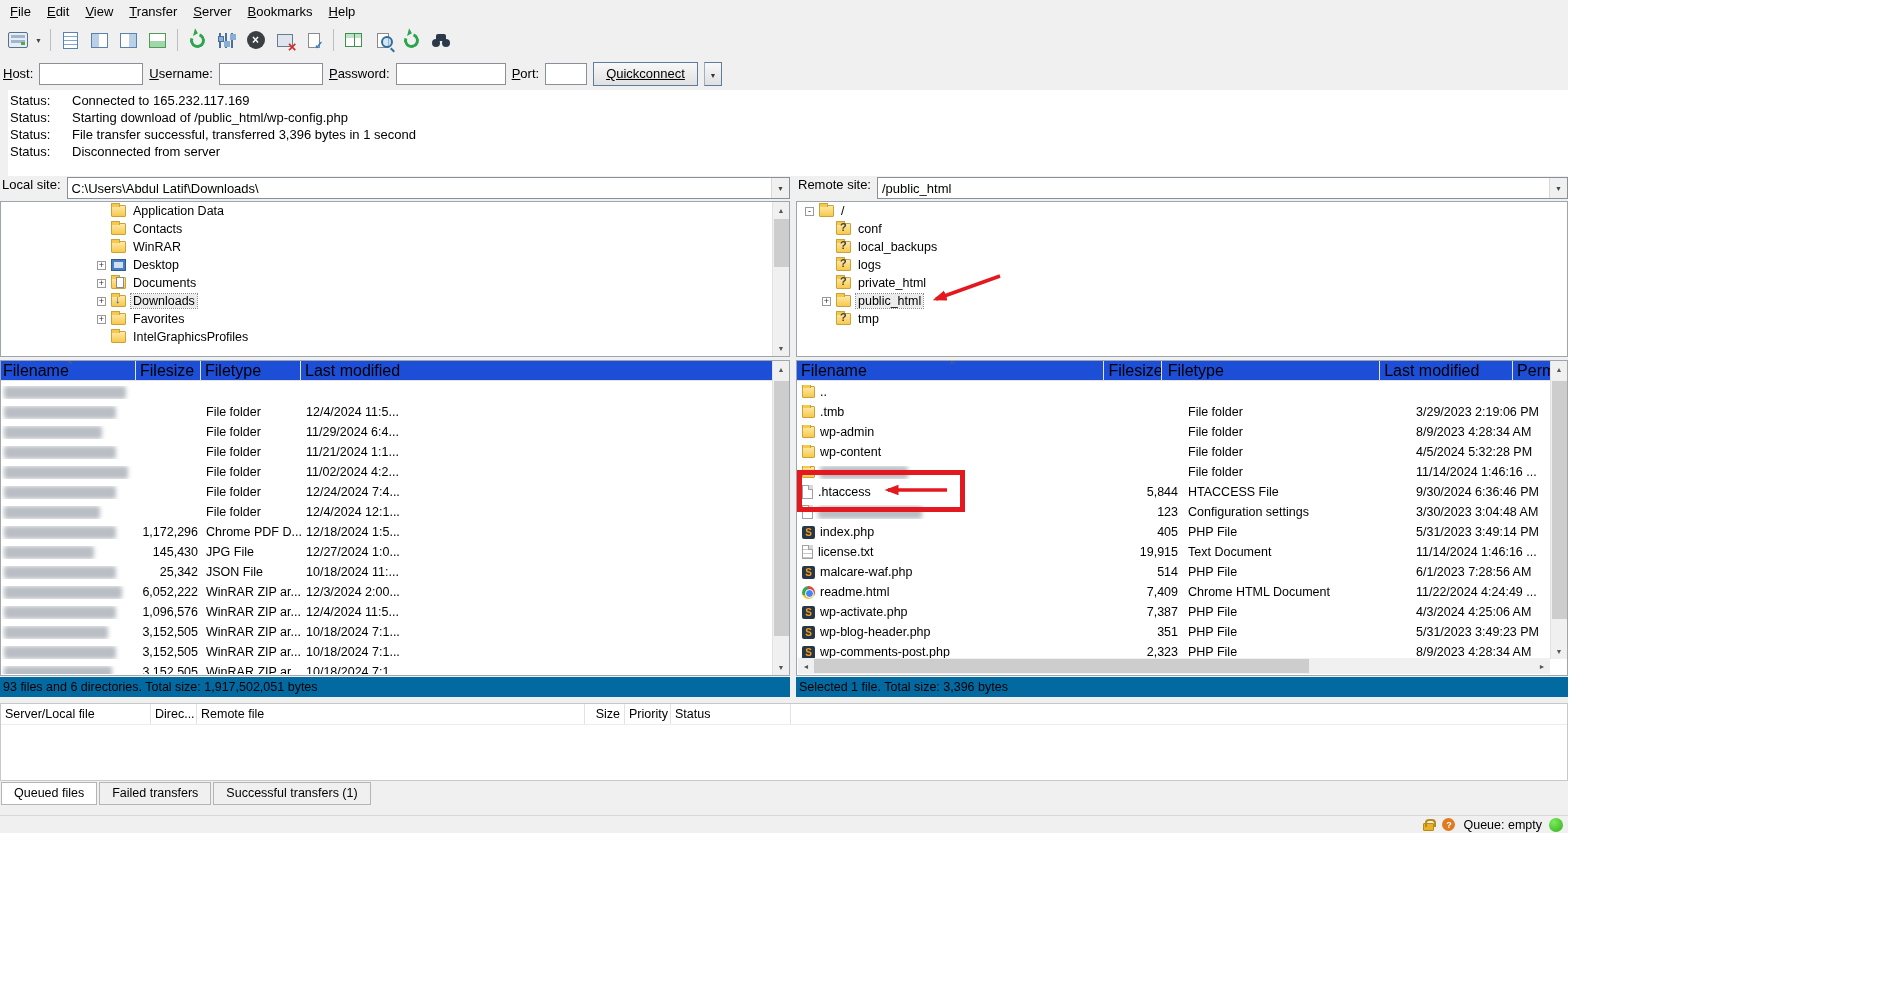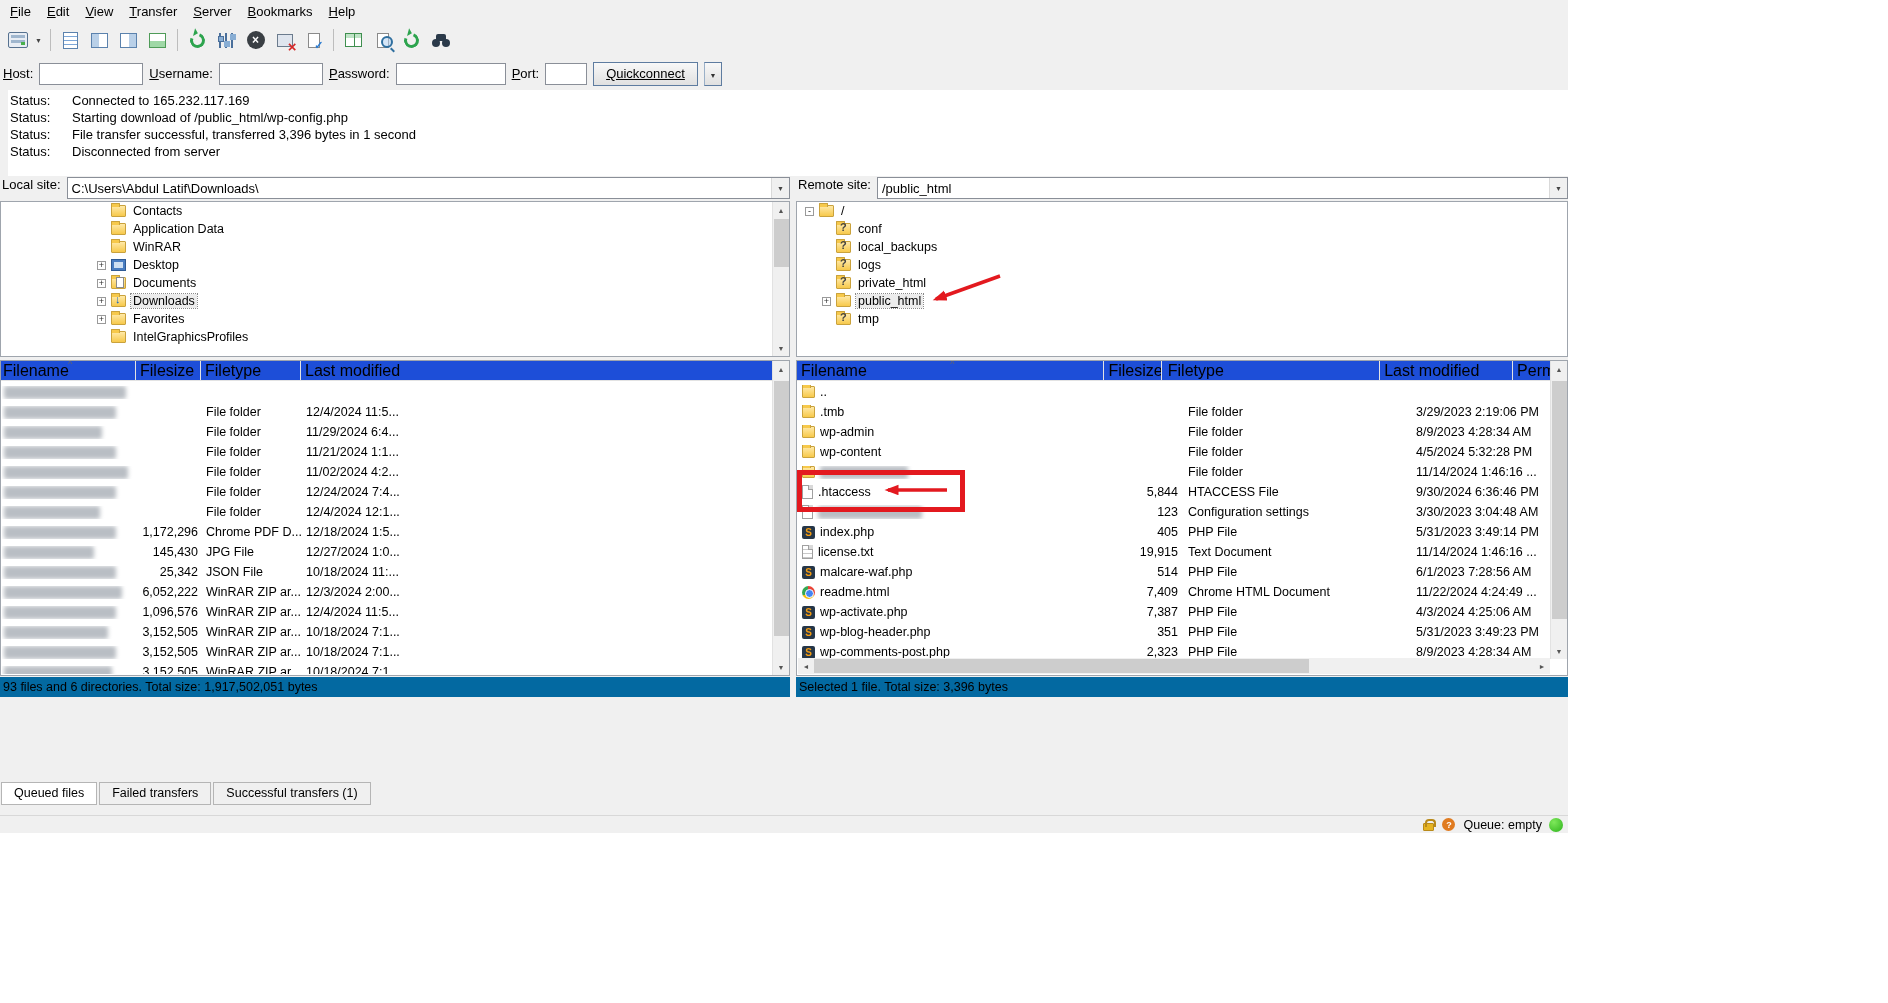--- a/index.html
+++ b/index.html
@@ -298,27 +298,27 @@
       <span class="combo-caret"></span>
     </div>
   </div>
 
   <div class="panel" id="tree-left">
     <div>
 
         <div class="trow">
           <span class="expander"></span>
           <span class="ticon icon-folder"></span>
-          <span class="tlabel">Contacts</span>
+          <span class="tlabel">Application Data</span>
         </div>
 
         <div class="trow">
           <span class="expander"></span>
           <span class="ticon icon-folder"></span>
-          <span class="tlabel">Application Data</span>
+          <span class="tlabel">Contacts</span>
         </div>
 
         <div class="trow">
           <span class="expander"></span>
           <span class="ticon icon-folder"></span>
           <span class="tlabel">WinRAR</span>
         </div>
 
         <div class="trow">
           <span class="expander">+</span>
@@ -767,20 +767,43 @@
     </div>
   </div>
 
   <div class="status-strip" id="status-left">
       <span>93 files and 6 directories. Total size: 1,917,502,051 bytes</span>
     </div>
   <div class="status-strip" id="status-right">
       <span>Selected 1 file. Total size: 3,396 bytes</span>
     </div>
 
+  <div id="queue">
+    <div id="queue-header">
+      <div class="qcell qc-0">
+          <span>Server/Local file</span>
+        </div>
+      <div class="qcell qc-1">
+          <span>Direc...</span>
+        </div>
+      <div class="qcell qc-2">
+          <span>Remote file</span>
+        </div>
+      <div class="qcell qc-3">
+          <span>Size</span>
+        </div>
+      <div class="qcell qc-4">
+          <span>Priority</span>
+        </div>
+      <div class="qcell qc-5">
+          <span>Status</span>
+        </div>
+      <div class="qcell qc-fill"></div>
+    </div>
+  </div>
 
   <div id="tabs">
 
       <div class="tab active">Queued files</div>
 
       <div class="tab">Failed transfers</div>
 
       <div class="tab">Successful transfers (1)</div>
     </div>
 

